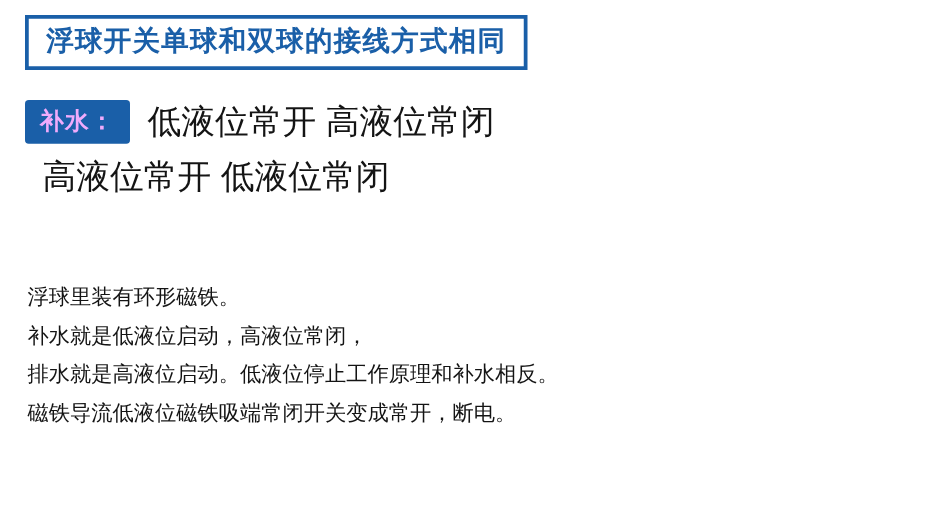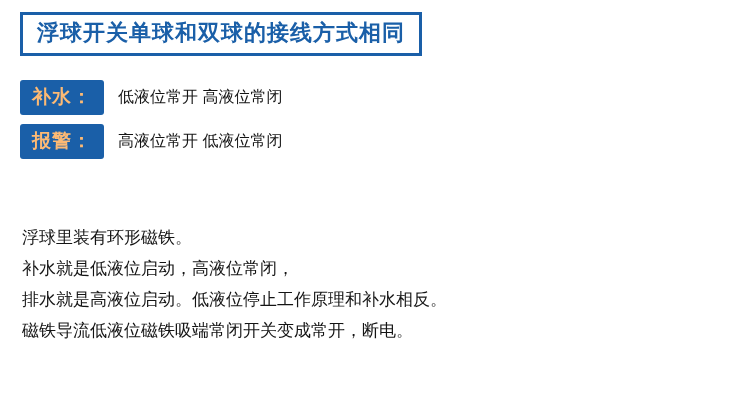--- a/index.html
+++ b/index.html
@@ -45,34 +45,34 @@
     top: 78px;
   }
   .tag-row {
     display: flex;
     align-items: center;
     height: 38px;
     margin-bottom: 6px;
   }
   .tag {
     background: #1a5fa8;
-    color: #fdba74;
+    color: #f0abfc;
     font-size: 19px;
     font-weight: bold;
     padding: 4px 10px 5px 10px;
     border-radius: 3px;
     min-width: 84px;
     text-align: center;
     box-sizing: border-box;
     letter-spacing: 1px;
     white-space: nowrap;
   }
   .tag-desc {
     margin-left: 14px;
-    font-size: 16px;
+    font-size: 27px;
     color: #141414;
     white-space: nowrap;
   }
   
   .notes {
     position: absolute;
     left: 22px;
     top: 222px;
     width: 710px;
   }
@@ -94,21 +94,20 @@
 
   <div class="tag-rows">
 
     <div class="tag-row">
       <span class="tag">补水：</span>
       <span class="tag-desc">低液位常开 高液位常闭</span>
     </div>
 
 
     <div class="tag-row">
-      <span class="tag">报警：</span>
       <span class="tag-desc">高液位常开 低液位常闭</span>
     </div>
 
   </div>
 
   <div class="notes">
     <div class="note-line">浮球里装有环形磁铁。</div>
     <div class="note-line">补水就是低液位启动，高液位常闭，</div>
     <div class="note-line">排水就是高液位启动。低液位停止工作原理和补水相反。</div>
     <div class="note-line">磁铁导流低液位磁铁吸端常闭开关变成常开，断电。</div>

